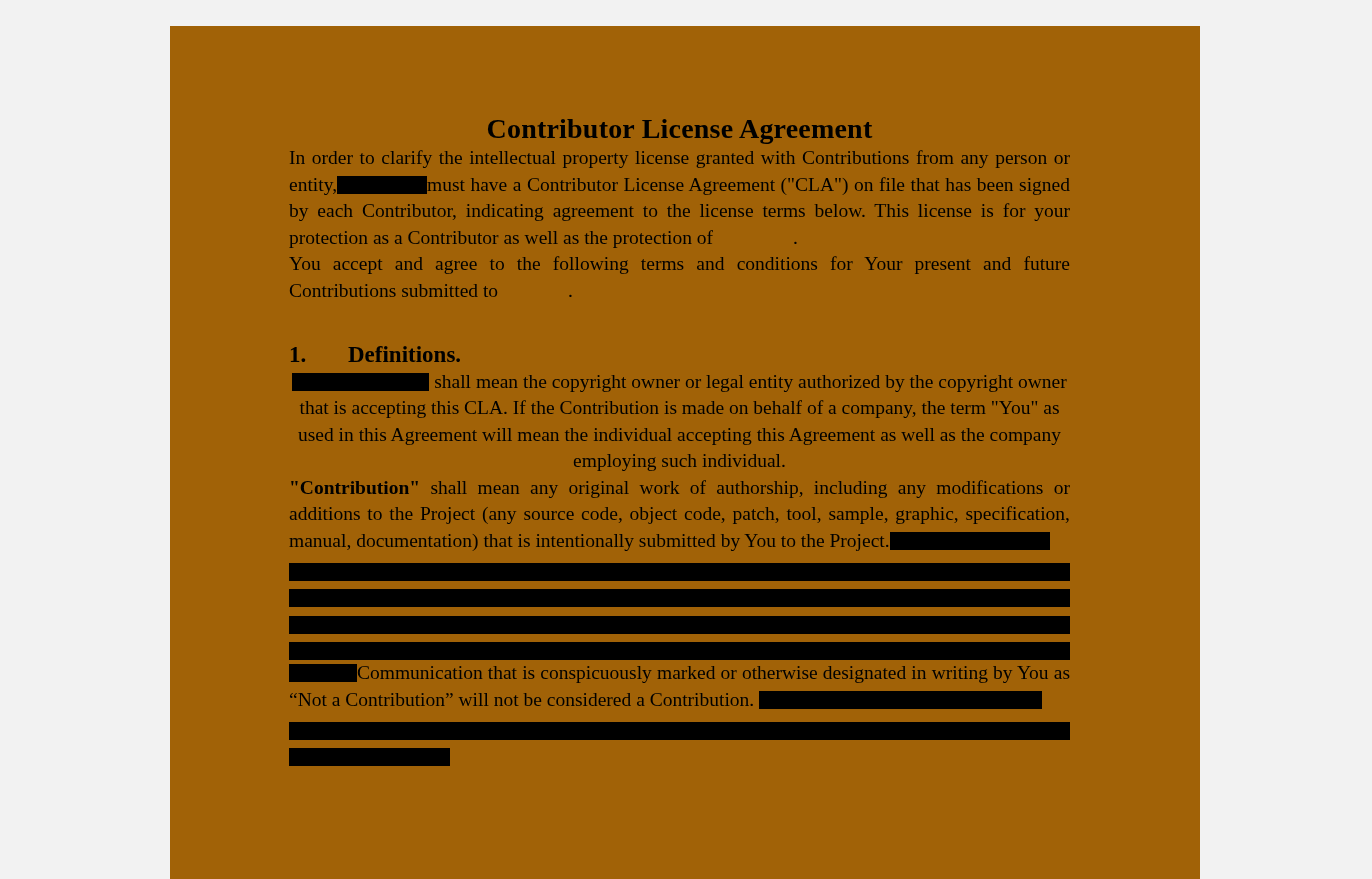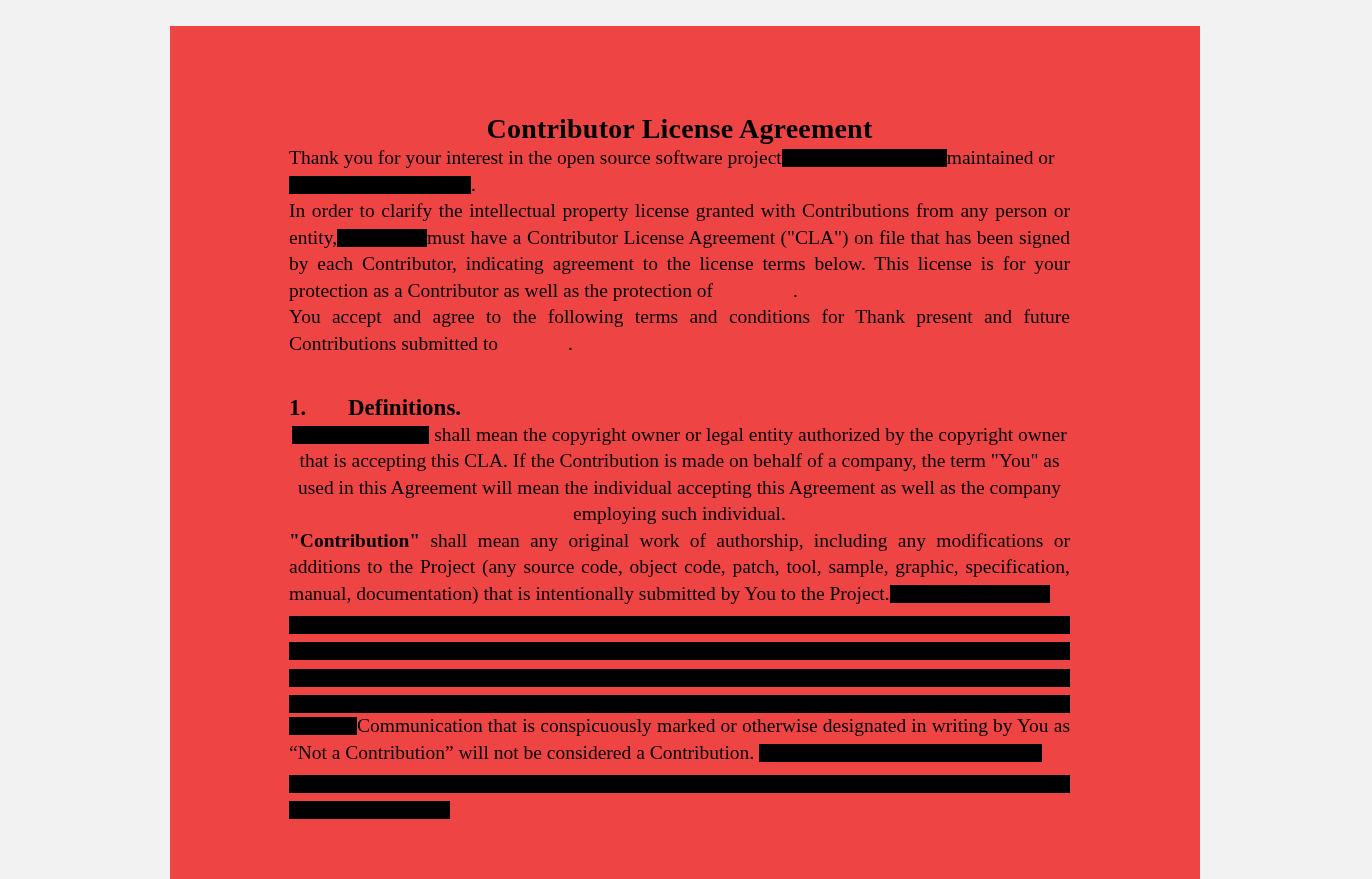--- a/index.html
+++ b/index.html
@@ -15,21 +15,21 @@
     overflow: hidden;
   }
 
   
   .page {
     position: absolute;
     left: 170px;
     top: 26px;
     width: 1030px;
     height: 853px;
-    background: #ef4444;
+    background: #a16207;
     overflow: hidden;
   }
 
   .content {
     position: absolute;
     left: 119px;   
     top: 0;
     width: 781px;  
   }
 
@@ -118,25 +118,24 @@
   .bar-stack .redact-bar:first-child { margin-top: 0; }
 </style>
 </head>
 <body>
 
 <div class="page">
   <div class="content">
 
     <h1 class="doc-title">Contributor License Agreement</h1>
 
-    <p class="para p-intro"><span>Thank you for your interest in the open source software project</span><span class="redact w-165"></span><span>maintained or</span><br><span class="redact w-182"></span><span>.</span></p>
 
     <p class="para p-clarify"><span>In order to clarify the intellectual property license granted with Contributions from any person or entity,</span><span class="redact w-90"></span><span>must have a Contributor License Agreement ("CLA") on file that has been signed by each Contributor, indicating agreement to the license terms below. This license is for your protection as a Contributor as well as the protection of</span><span class="redact-blank w-80"></span><span>.</span></p>
 
-    <p class="para p-accept"><span>You accept and agree to the following terms and conditions for Thank present and future Contributions submitted to</span><span class="redact-blank w-70"></span><span>.</span></p>
+    <p class="para p-accept"><span>You accept and agree to the following terms and conditions for Your present and future Contributions submitted to</span><span class="redact-blank w-70"></span><span>.</span></p>
 
     <div class="section-heading"><span class="num">1.</span><span>Definitions.</span></div>
 
     <p class="para ragged p-def"><span class="redact w-137"></span> <span>shall mean the copyright owner or legal entity authorized by the copyright owner that is accepting this CLA. If the Contribution is made on behalf of a company, the term "You" as used in this Agreement will mean the individual accepting this Agreement as well as the company employing such individual.</span></p>
 
     <p class="para p-contribution"><b>"Contribution"</b> <span>shall mean any original work of authorship, including any modifications or additions to the Project (any source code, object code, patch, tool, sample, graphic, specification, manual, documentation) that is intentionally submitted by You to the Project.</span><span class="redact w-160"></span></p>
 
     <div class="bar-stack">
       <span class="redact-bar"></span>
       <span class="redact-bar"></span>

